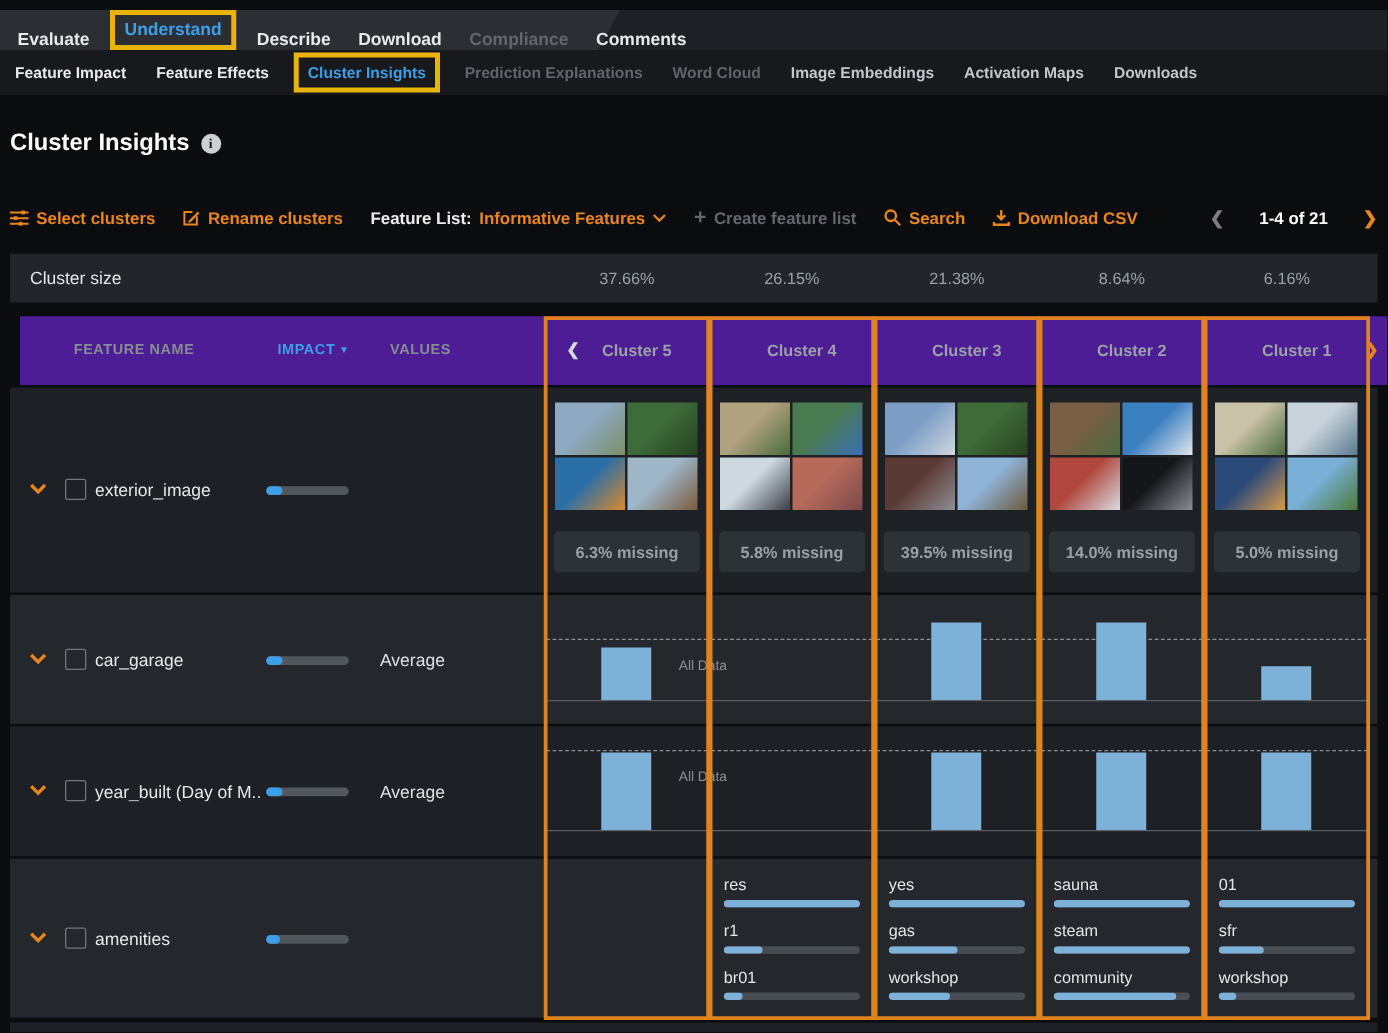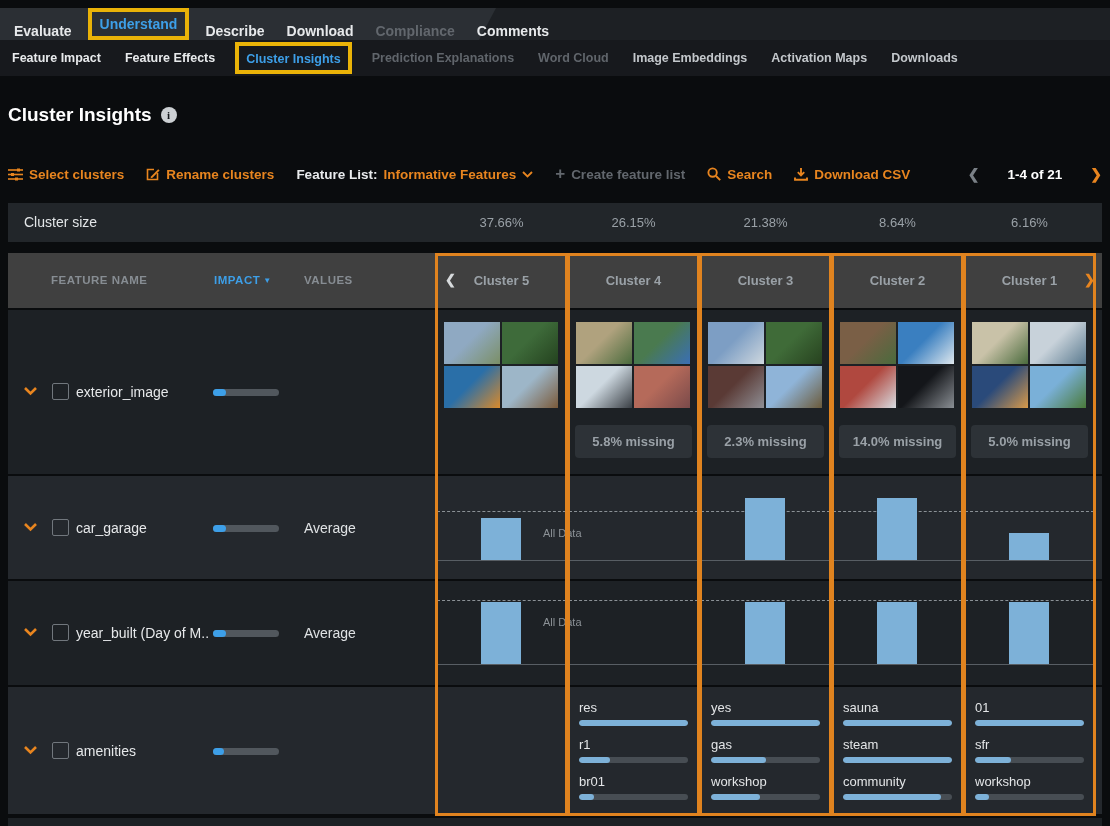--- a/index.html
+++ b/index.html
@@ -41,21 +41,21 @@
   .chev { font-weight:bold; font-size:14px; cursor:pointer; }
   .chev.gray { color:#7a8086; }
   .chev.orange { color:#e8851f; }
 
   
   .cluster-size-bar { position:absolute; top:203px; left:8px; width:1094px; height:39px; background:#22262a; }
   .cluster-size-label { position:absolute; left:16px; top:11px; font-size:14px; color:#e3e6e8; }
   .csize-val { position:absolute; top:12px; width:129px; text-align:center; font-size:13px; color:#9aa1a7; }
 
   
-  .thead { position:absolute; top:253px; left:8px; width:1094px; height:55px; background:#404040; }
+  .thead { position:absolute; top:253px; left:16px; width:1094px; height:55px; background:#4c1d95; }
   .th { position:absolute; top:21px; font-size:11.5px; font-weight:bold; color:#878d93; letter-spacing:.5px; }
   .th.impact { color:#3d9fe8; cursor:pointer; }
   .th-caret { font-size:8px; color:#3d9fe8; vertical-align:1px; margin-left:3px; }
   .cluster-head { position:absolute; top:20px; width:129px; text-align:center; font-size:13px; font-weight:bold; color:#9aa1a7; }
   .col-chev { position:absolute; top:19px; font-size:13px; font-weight:bold; cursor:pointer; }
 
   
   .trow { position:absolute; left:8px; width:1094px; }
   .row-dark  { background:#1d2125; }
   .row-light { background:#24282d; }
@@ -217,38 +217,39 @@
       <div class="impact-track" style="top: 79px;">
         <div class="impact-fill" style="width: 13px;"></div>
       </div>
       <div class="ccell" style="left: 429px;">
         <div class="thumb-grid">
           <div class="thumb" style="background: linear-gradient(135deg, rgb(143, 169, 194) 0%, rgb(143, 169, 194) 45%, rgb(123, 143, 102) 100%);"></div>
           <div class="thumb" style="background: linear-gradient(135deg, rgb(62, 107, 58) 0%, rgb(62, 107, 58) 45%, rgb(36, 66, 31) 100%);"></div>
           <div class="thumb" style="background: linear-gradient(135deg, rgb(42, 111, 168) 0%, rgb(42, 111, 168) 45%, rgb(217, 138, 43) 100%);"></div>
           <div class="thumb" style="background: linear-gradient(135deg, rgb(157, 182, 200) 0%, rgb(157, 182, 200) 45%, rgb(122, 90, 58) 100%);"></div>
         </div>
+        <div class="missing-badge">6.3% missing</div>
       </div>
       <div class="ccell" style="left: 561px;">
         <div class="thumb-grid">
           <div class="thumb" style="background: linear-gradient(135deg, rgb(176, 162, 126) 0%, rgb(176, 162, 126) 45%, rgb(74, 107, 61) 100%);"></div>
           <div class="thumb" style="background: linear-gradient(135deg, rgb(74, 122, 79) 0%, rgb(74, 122, 79) 45%, rgb(58, 111, 181) 100%);"></div>
           <div class="thumb" style="background: linear-gradient(135deg, rgb(205, 216, 224) 0%, rgb(205, 216, 224) 45%, rgb(58, 63, 69) 100%);"></div>
           <div class="thumb" style="background: linear-gradient(135deg, rgb(181, 106, 90) 0%, rgb(181, 106, 90) 45%, rgb(122, 74, 74) 100%);"></div>
         </div>
         <div class="missing-badge">5.8% missing</div>
       </div>
       <div class="ccell" style="left: 693px;">
         <div class="thumb-grid">
           <div class="thumb" style="background: linear-gradient(135deg, rgb(125, 158, 196) 0%, rgb(125, 158, 196) 45%, rgb(207, 216, 223) 100%);"></div>
           <div class="thumb" style="background: linear-gradient(135deg, rgb(63, 107, 56) 0%, rgb(63, 107, 56) 45%, rgb(39, 66, 31) 100%);"></div>
           <div class="thumb" style="background: linear-gradient(135deg, rgb(90, 58, 53) 0%, rgb(90, 58, 53) 45%, rgb(143, 143, 149) 100%);"></div>
           <div class="thumb" style="background: linear-gradient(135deg, rgb(143, 180, 216) 0%, rgb(143, 180, 216) 45%, rgb(107, 90, 58) 100%);"></div>
         </div>
-        <div class="missing-badge">2.3% missing</div>
+        <div class="missing-badge">39.5% missing</div>
       </div>
       <div class="ccell" style="left: 825px;">
         <div class="thumb-grid">
           <div class="thumb" style="background: linear-gradient(135deg, rgb(122, 95, 70) 0%, rgb(122, 95, 70) 45%, rgb(74, 107, 61) 100%);"></div>
           <div class="thumb" style="background: linear-gradient(135deg, rgb(58, 127, 192) 0%, rgb(58, 127, 192) 45%, rgb(223, 232, 238) 100%);"></div>
           <div class="thumb" style="background: linear-gradient(135deg, rgb(176, 72, 63) 0%, rgb(176, 72, 63) 45%, rgb(216, 221, 226) 100%);"></div>
           <div class="thumb" style="background: linear-gradient(135deg, rgb(20, 22, 26) 0%, rgb(20, 22, 26) 45%, rgb(138, 143, 148) 100%);"></div>
         </div>
         <div class="missing-badge">14.0% missing</div>
       </div>

